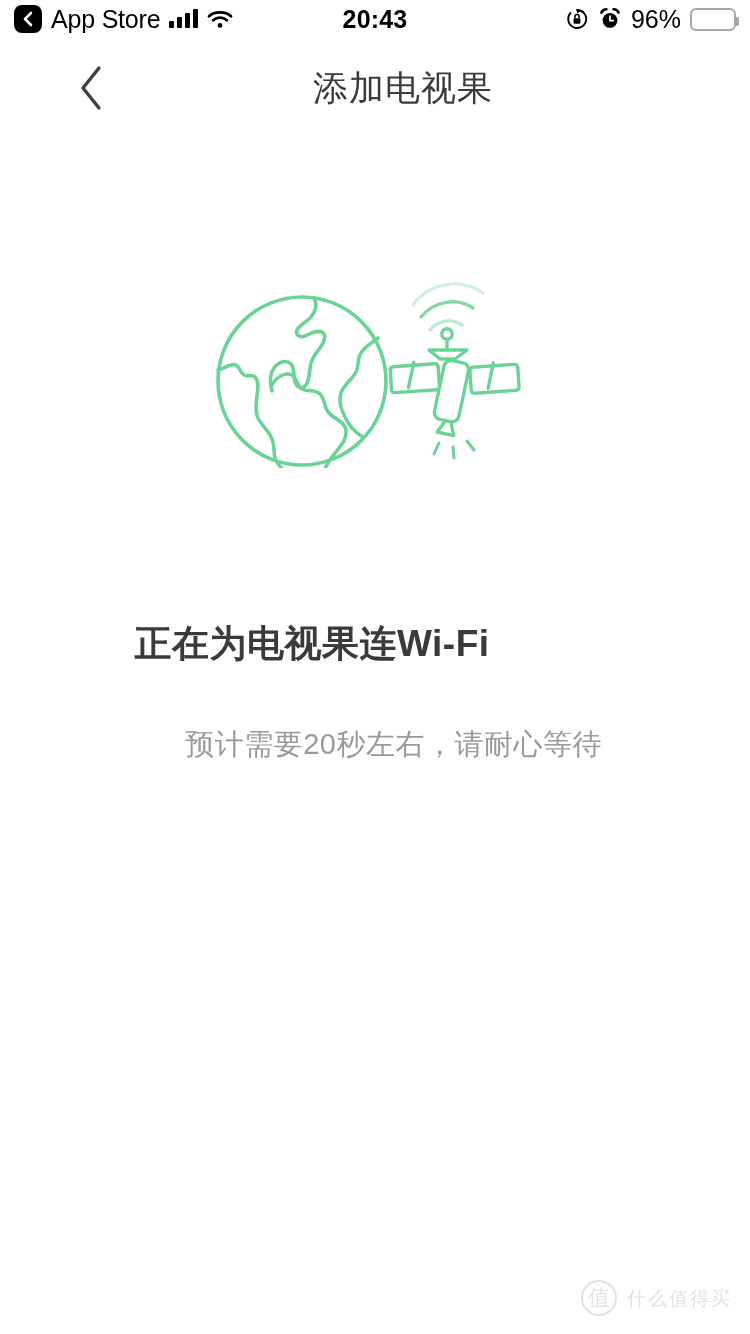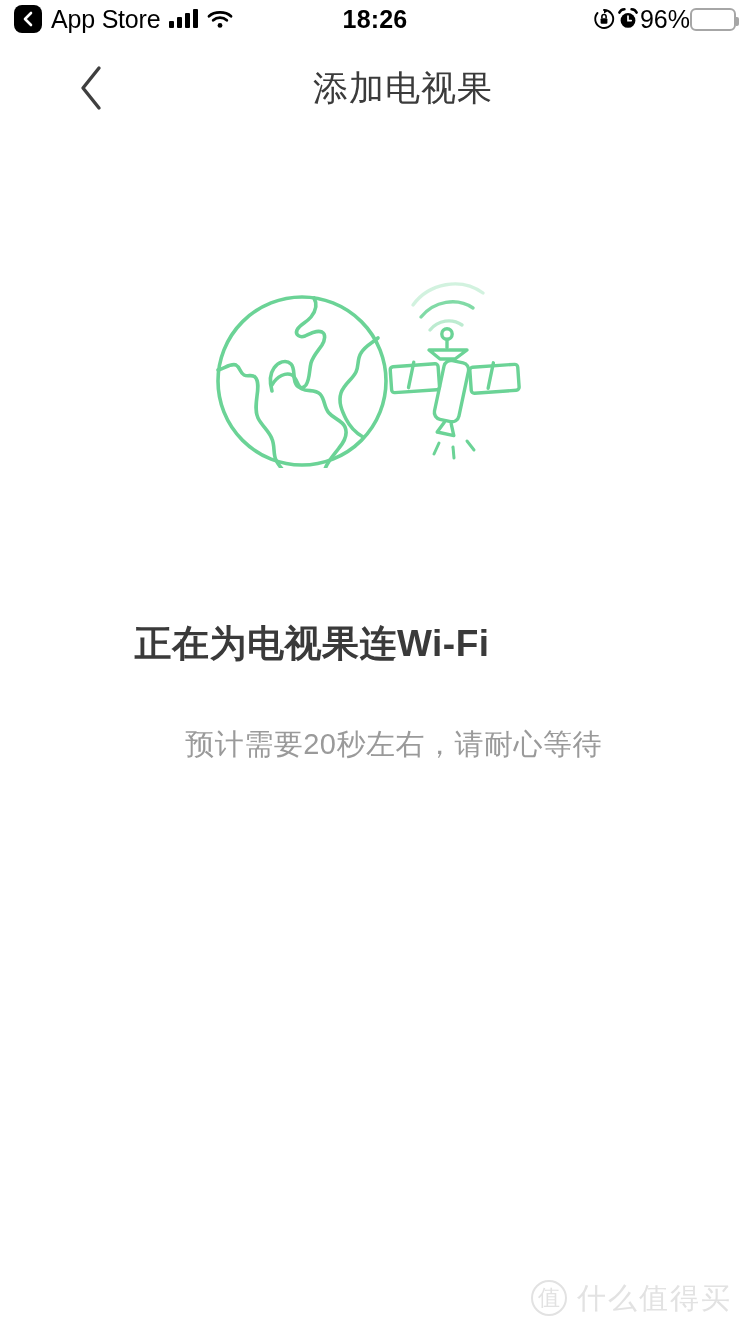--- a/index.html
+++ b/index.html
@@ -17,21 +17,21 @@
 
   
   .status-bar {
     position:absolute; top:0; left:0;
     width:750px; height:38px;
     display:flex; align-items:center;
     padding:2px 14px;
   }
   .sb-left { display:flex; align-items:center; gap:9px; flex:1 1 0; }
   .sb-center { display:flex; align-items:center; justify-content:center; flex:0 0 auto; }
-  .sb-right { display:flex; align-items:center; justify-content:flex-end; gap:0; flex:1 1 0; }
+  .sb-right { display:flex; align-items:center; justify-content:flex-end; gap:9px; flex:1 1 0; }
 
   .back-chip {
     width:28px; height:28px;
     background:#000; border-radius:8px;
     display:flex; align-items:center; justify-content:center;
     flex:0 0 auto;
   }
   .appstore-label {
     font-size:25px; color:#000; letter-spacing:-0.2px;
     white-space:nowrap; line-height:1;
@@ -111,21 +111,21 @@
     display:flex; align-items:center; gap:10px;
     opacity:1;
   }
   .wm-badge {
     width:36px; height:36px; border-radius:50%;
     border:2px solid #e2e2e2;
     display:flex; align-items:center; justify-content:center;
     font-size:22px; color:#e2e2e2; line-height:1;
   }
   .wm-text {
-    font-size:29px; color:#e2e2e2; letter-spacing:2px; line-height:1;
+    font-size:19px; color:#e2e2e2; letter-spacing:2px; line-height:1;
   }
 </style>
 </head>
 <body>
 
 <div class="screen">
 
   <div class="status-bar">
 
     <div class="sb-left">
@@ -144,21 +144,21 @@
       </span>
 
       <svg class="wifi-ico" viewBox="0 0 26 20">
         <path d="M2 7.2 C7.5 2.2 18.5 2.2 24 7.2" fill="none" stroke="#000" stroke-width="2.8" stroke-linecap="round"></path>
         <path d="M6.2 11.2 C10 7.8 16 7.8 19.8 11.2" fill="none" stroke="#000" stroke-width="2.8" stroke-linecap="round"></path>
         <circle cx="13" cy="16.4" r="2.4" fill="#000"></circle>
       </svg>
     </div>
 
     <div class="sb-center">
-      <span class="clock-text">18:26</span>
+      <span class="clock-text">20:43</span>
     </div>
 
     <div class="sb-right">
       <svg class="rot-ico" viewBox="0 0 24 24">
         <path d="M12 3 A9 9 0 1 1 5.5 6" fill="none" stroke="#000" stroke-width="1.9" stroke-linecap="round"></path>
         <path d="M12 2.2 L15.2 4.6 L12 6.6 Z" fill="#000"></path>
         <rect x="8.6" y="11.2" width="6.8" height="5.6" rx="1.1" fill="#000"></rect>
         <path d="M9.9 11.2 v-1.6 a2.1 2.1 0 0 1 4.2 0 v1.6" fill="none" stroke="#000" stroke-width="1.6"></path>
       </svg>
 

